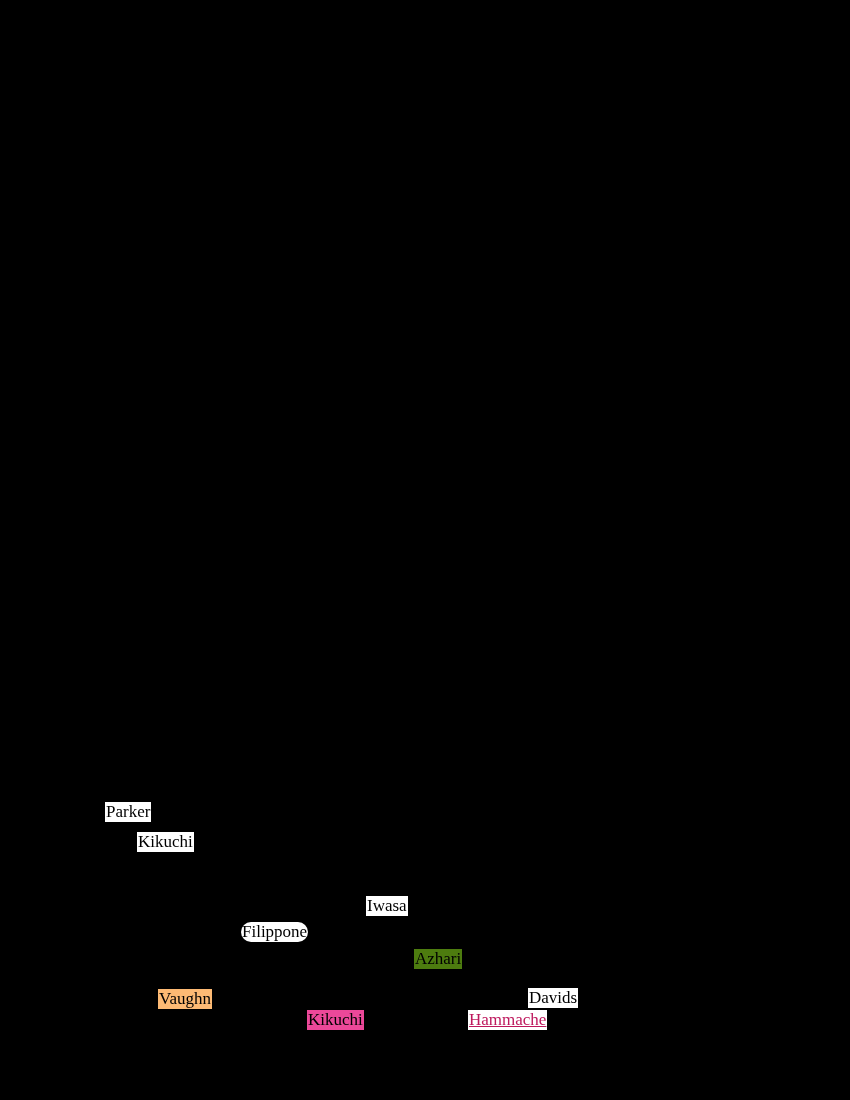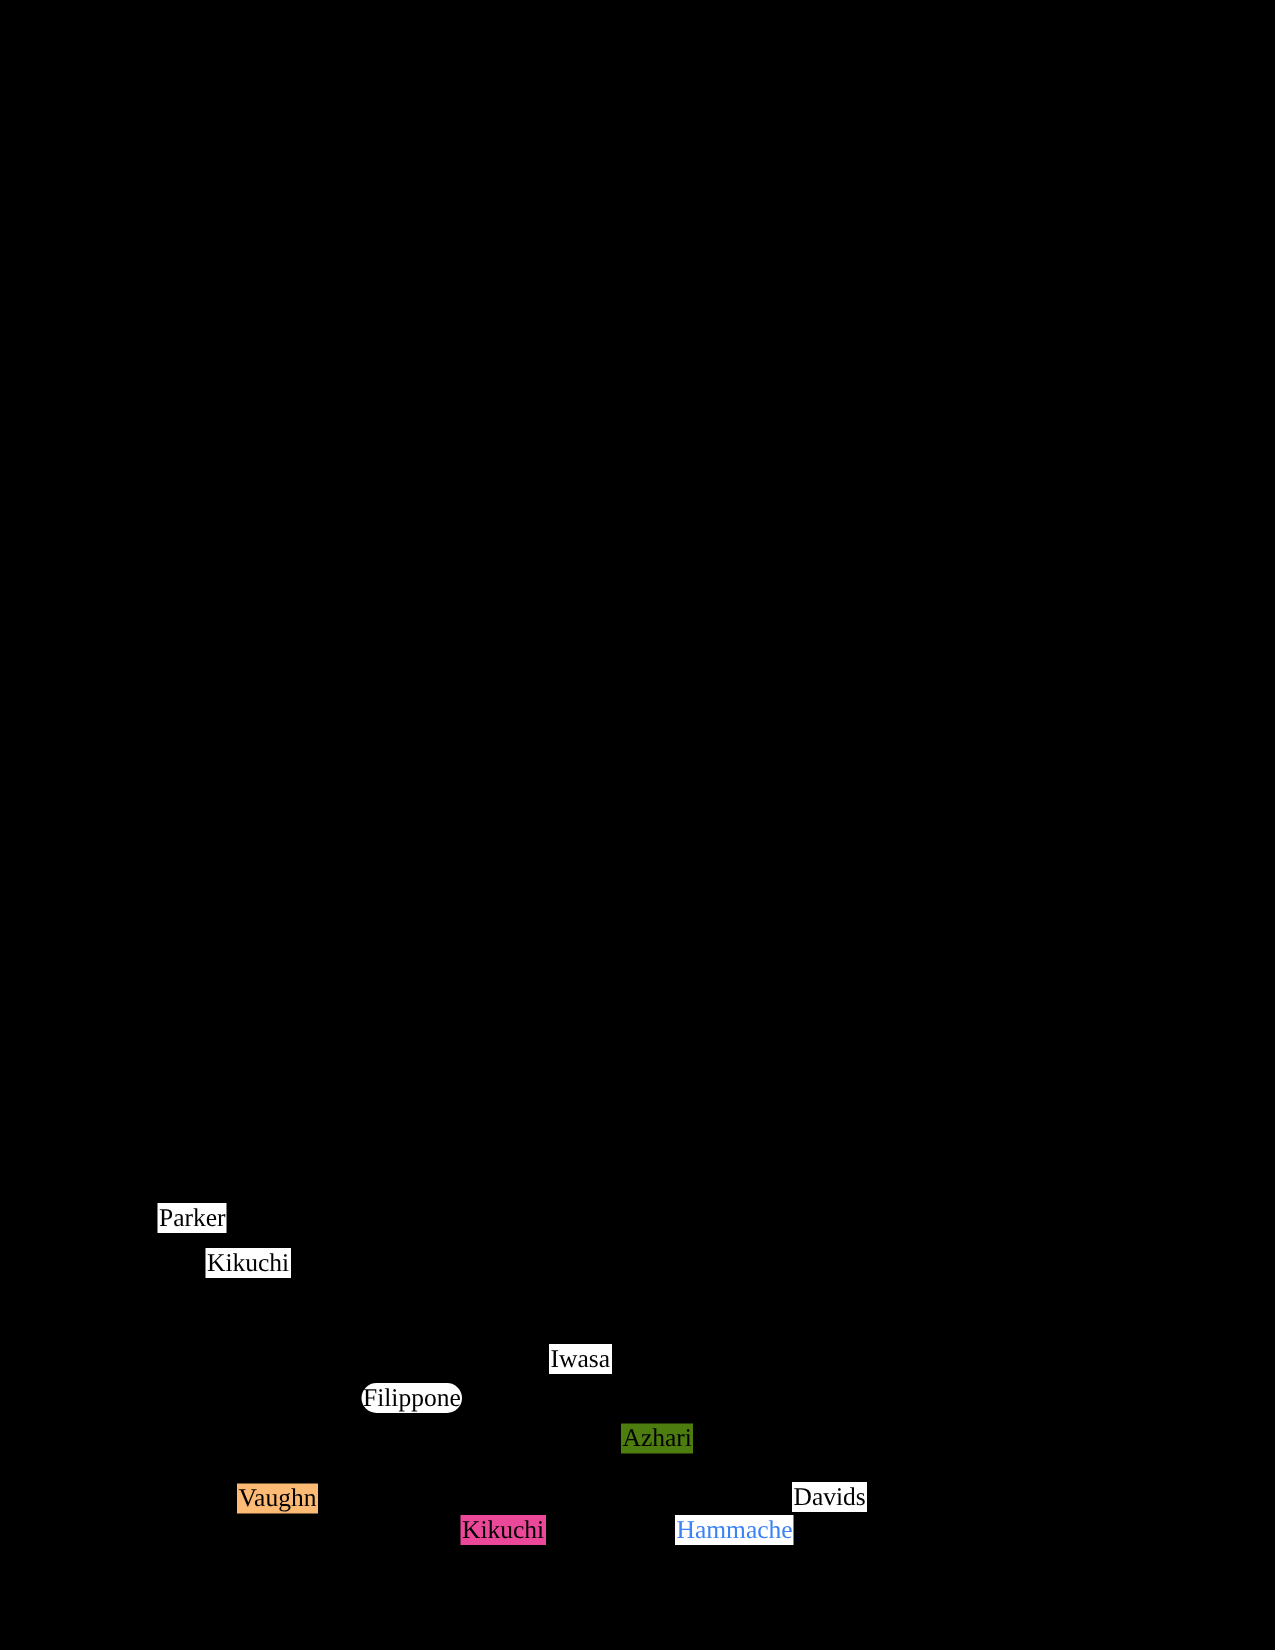--- a/index.html
+++ b/index.html
@@ -31,14 +31,14 @@
 
 <div id="canvas" style="width: 704px; height: 1100px; background: rgb(0, 0, 0);">
     <div class="name-label" style="left: 105px; top: 802px; background: rgb(255, 255, 255); color: rgb(0, 0, 0);">Parker</div>
     <div class="name-label" style="left: 137px; top: 832px; background: rgb(255, 255, 255); color: rgb(0, 0, 0);">Kikuchi</div>
     <div class="name-label" style="left: 366px; top: 896px; background: rgb(255, 255, 255); color: rgb(0, 0, 0);">Iwasa</div>
     <div class="name-label" style="left: 241px; top: 922px; background: rgb(255, 255, 255); color: rgb(0, 0, 0); border-radius: 10px;">Filippone</div>
     <div class="name-label" style="left: 414px; top: 949px; background: #4d7c0f; color: rgb(0, 0, 0);">Azhari</div>
     <div class="name-label" style="left: 528px; top: 949px; background: rgb(255, 255, 255); color: rgb(0, 0, 0); margin-top: 39px;">Davids</div>
     <div class="name-label" style="left: 158px; top: 989px; background: #fdba74; color: rgb(0, 0, 0);">Vaughn</div>
     <div class="name-label" style="left: 307px; top: 1010px; background: #ec4899; color: rgb(0, 0, 0); font-family: Liberation Serif, serif;">Kikuchi</div>
-    <div class="name-label" style="left: 450px; top: 1010px; background: rgb(255, 255, 255); color: #3b82f6;">Hammache</div>
+    <div class="name-label" style="left: 468px; top: 1010px; background: rgb(255, 255, 255); color: #be185d; text-decoration: underline;">Hammache</div>
   </div>
 
 </body></html>

